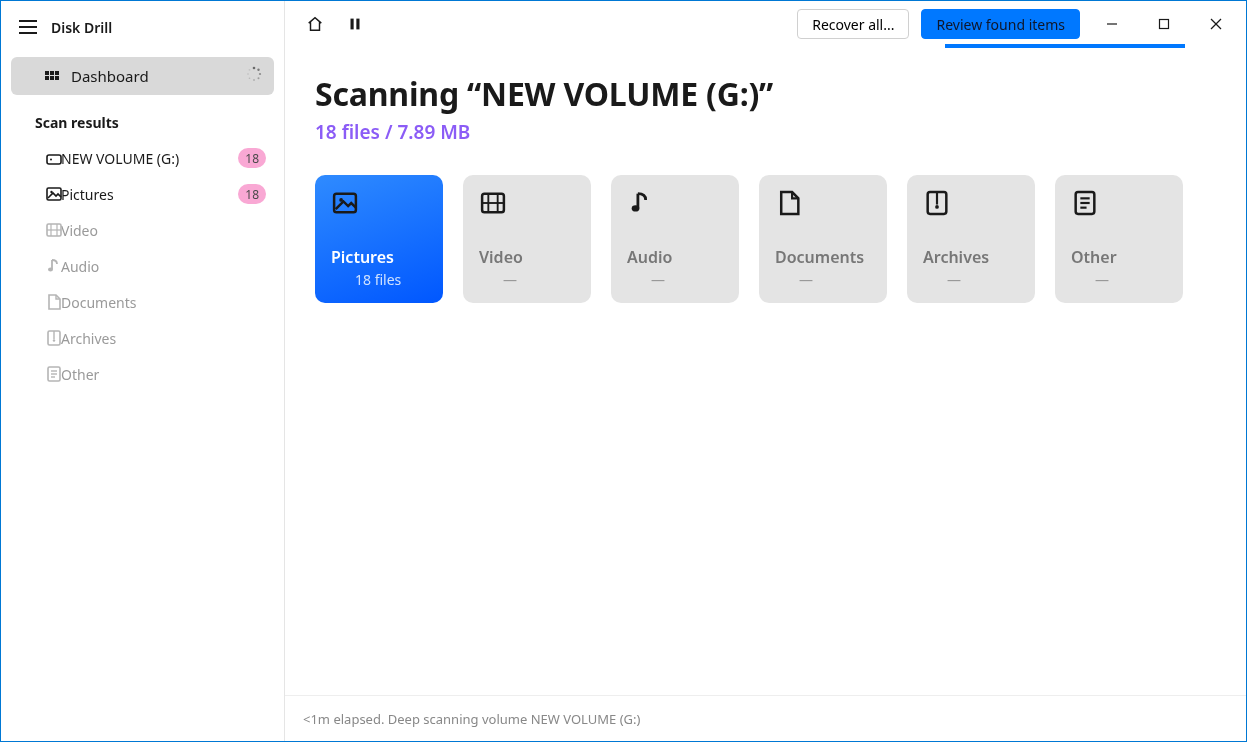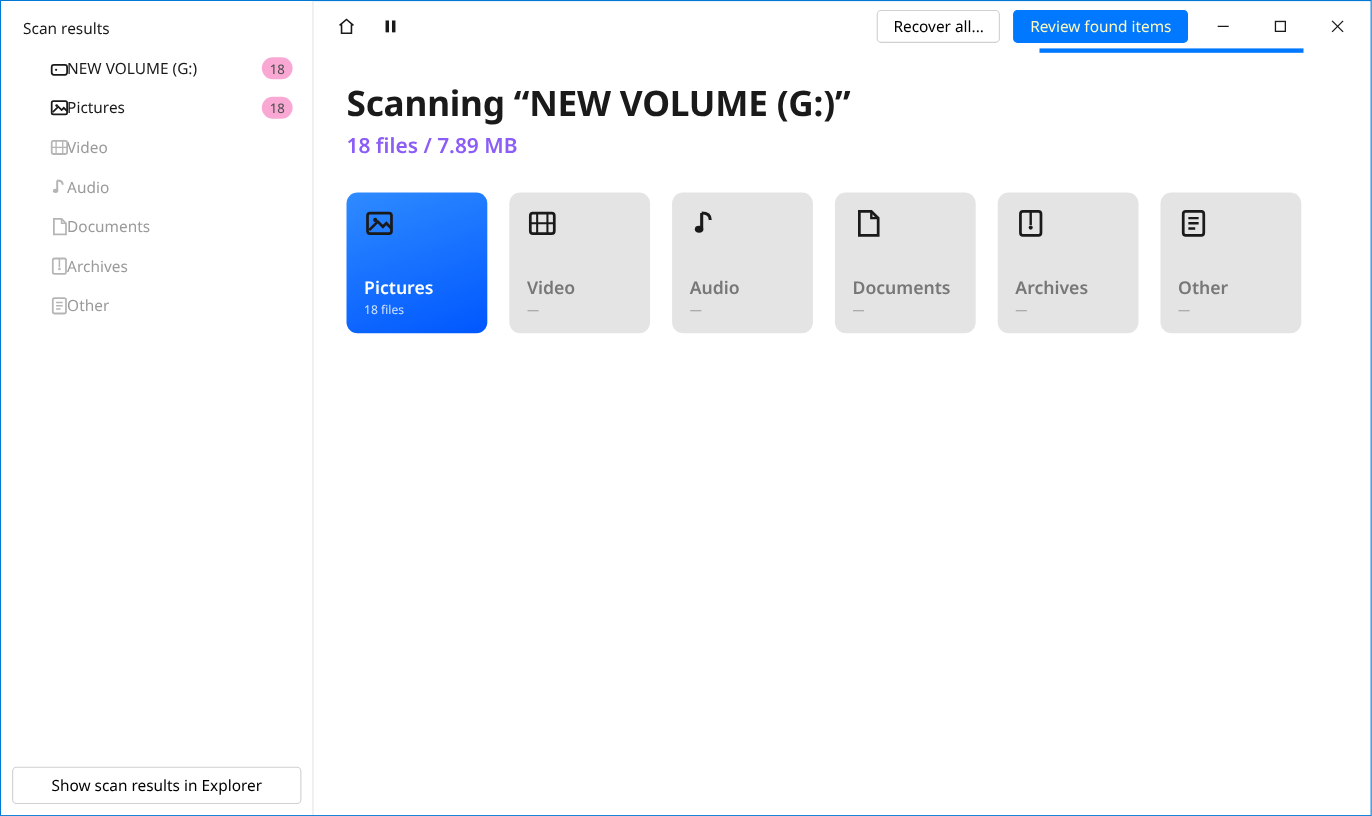--- a/index.html
+++ b/index.html
@@ -40,22 +40,22 @@
   justify-content: center;
   gap: 4px;
   width: 18px;
   height: 18px;
   cursor: pointer;
 }
 .hamburger span { height: 2px; background: #1a1a1a; }
 .app-title { font-weight: 600; font-size: 14px; }
 .sb-section-title {
   font-size: 14px;
-  font-weight: 400;
-  padding: 10px 20px 8px;
+  font-weight: 700;
+  padding: 10px 34px 8px;
 }
 .sb-item {
   display: flex;
   align-items: center;
   height: 36px;
   padding: 0 14px 0 44px;
   gap: 14px;
   cursor: pointer;
   position: relative;
   color: #1a1a1a;
@@ -144,21 +144,21 @@
 .btn {
   height: 30px;
   border-radius: 4px;
   padding: 0 14px;
   font-family: inherit;
   font-size: 14px;
   cursor: pointer;
   border: 1px solid #d0d0d0;
   background: #fff;
 }
-.btn.primary { background: #0078ff; border-color: #0078ff; color: #fef9c3; }
+.btn.primary { background: #0078ff; border-color: #0078ff; color: #0f172a; }
 .wc {
   width: 40px;
   height: 30px;
   display: flex;
   align-items: center;
   justify-content: center;
   cursor: pointer;
 }
 .wc svg { width: 12px; height: 12px; stroke: #1a1a1a; stroke-width: 1.2; fill: none; }
 .progressline {
@@ -192,21 +192,21 @@
   border-radius: 10px;
   background: #e4e4e4;
   padding: 14px 16px;
   display: flex;
   flex-direction: column;
   cursor: pointer;
 }
 .card .cicon { width: 32px; height: 28px; }
 .card .cicon svg { width: 28px; height: 28px; fill: #a7a7a7; }
 .card .ctitle { margin-top: auto; font-size: 16px; font-weight: 600; color: #777; }
-.card .csub { font-size: 11px; color: #999; margin-top: 2px; }
+.card .csub { font-size: 14px; color: #999; margin-top: 2px; margin-left: 24px; }
 .card.active { background: linear-gradient(160deg,#2f8bff 0%,#0057ff 100%); }
 .card.active .ctitle { color: #fff; }
 .card.active .csub { color: #cfe2ff; }
 .card.active .cicon svg { fill: #fff; }
 .statusbar {
   height: 46px;
   display: flex;
   align-items: center;
   padding: 0 18px;
   font-size: 13px;
@@ -260,21 +260,51 @@
         <rect x="12" y="2" width="4" height="4" fill="currentColor"></rect>
         <rect x="2" y="7" width="4" height="4" fill="currentColor"></rect>
         <rect x="7" y="7" width="4" height="4" fill="currentColor"></rect>
         <rect x="12" y="7" width="4" height="4" fill="currentColor"></rect>
       </g>
   </defs>
 </svg>
 
 <div class="top">
   <aside class="sidebar">
-
+    <div class="sb-header">
+      <div class="hamburger">
+          <span></span>
+          <span></span>
+          <span></span>
+        </div>
+      <div class="app-title">Disk Drill</div>
+    </div>
+
+    <div class="sb-dash">
+      <span class="icon">
+          <svg viewBox="0 0 18 14" style="color:#1a1a1a">
+            <use href="#ic-grid"></use>
+          </svg>
+        </span>
+      <span class="label">Dashboard</span>
+      <span class="spinner">
+        <svg viewBox="0 0 16 16">
+            <g fill="#6a6a6a">
+              <circle cx="8" cy="2" r="1.3"></circle>
+              <circle cx="12.5" cy="3.8" r="1.2" opacity=".85"></circle>
+              <circle cx="14" cy="8" r="1.1" opacity=".7"></circle>
+              <circle cx="12.5" cy="12.2" r="1" opacity=".55"></circle>
+              <circle cx="8" cy="14" r=".9" opacity=".4"></circle>
+              <circle cx="3.5" cy="12.2" r=".8" opacity=".3"></circle>
+              <circle cx="2" cy="8" r=".8" opacity=".25"></circle>
+              <circle cx="3.5" cy="3.8" r=".9" opacity=".2"></circle>
+            </g>
+          </svg>
+      </span>
+    </div>
 
     <div class="sb-section-title">Scan results</div>
     <div id="sb-items">
         <div class="sb-item">
           <span class="icon">
             <svg viewBox="0 0 18 18" style="color:#1a1a1a">
               <use href="#ic-drive"></use>
             </svg>
           </span>
           <span class="label">NEW VOLUME (G:)</span>
@@ -324,23 +354,20 @@
         <div class="sb-item dimmed">
           <span class="icon">
             <svg viewBox="0 0 18 18" style="color:#b5b5b5">
               <use href="#ic-other"></use>
             </svg>
           </span>
           <span class="label">Other</span>
         </div>
       </div>
 
-    <div class="sb-footer">
-      <button>Show scan results in Explorer</button>
-    </div>
   </aside>
 
   <main class="main">
     <div class="titlebar">
       <div class="tb-iconbtn">
         <svg viewBox="0 0 20 20">
             <path d="M3 9 L10 3 L17 9 M5 8 V17 H15 V8"></path>
           </svg>
       </div>
       <div class="tb-iconbtn">
@@ -415,14 +442,17 @@
           <div class="card">
             <div class="cicon"><svg viewBox="0 0 18 18">
                 <use href="#ic-other"></use>
               </svg></div>
             <div class="ctitle">Other</div>
             <div class="csub">—</div>
           </div>
         </div>
     </div>
 
+    <div class="statusbar">
+      <span>&lt;1m elapsed. Deep scanning volume NEW VOLUME (G:)</span>
+    </div>
   </main>
 </div>
 
 </body></html>

